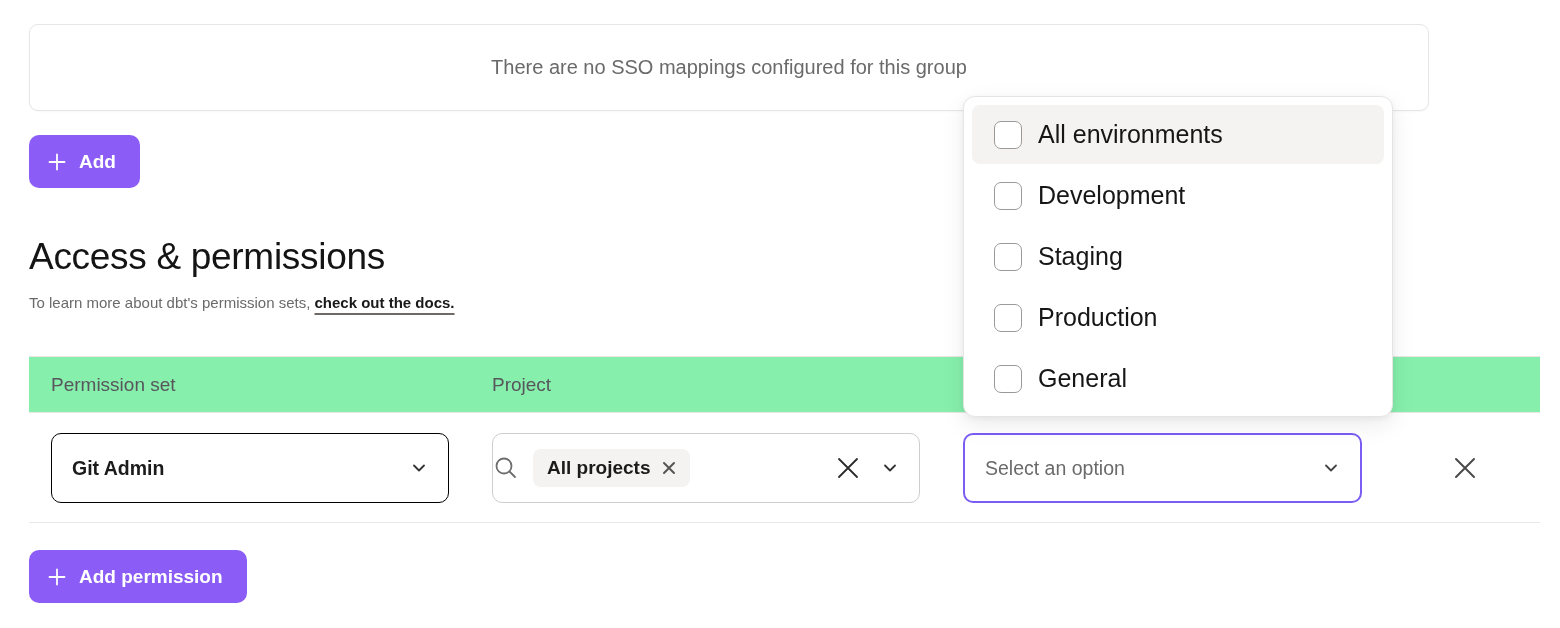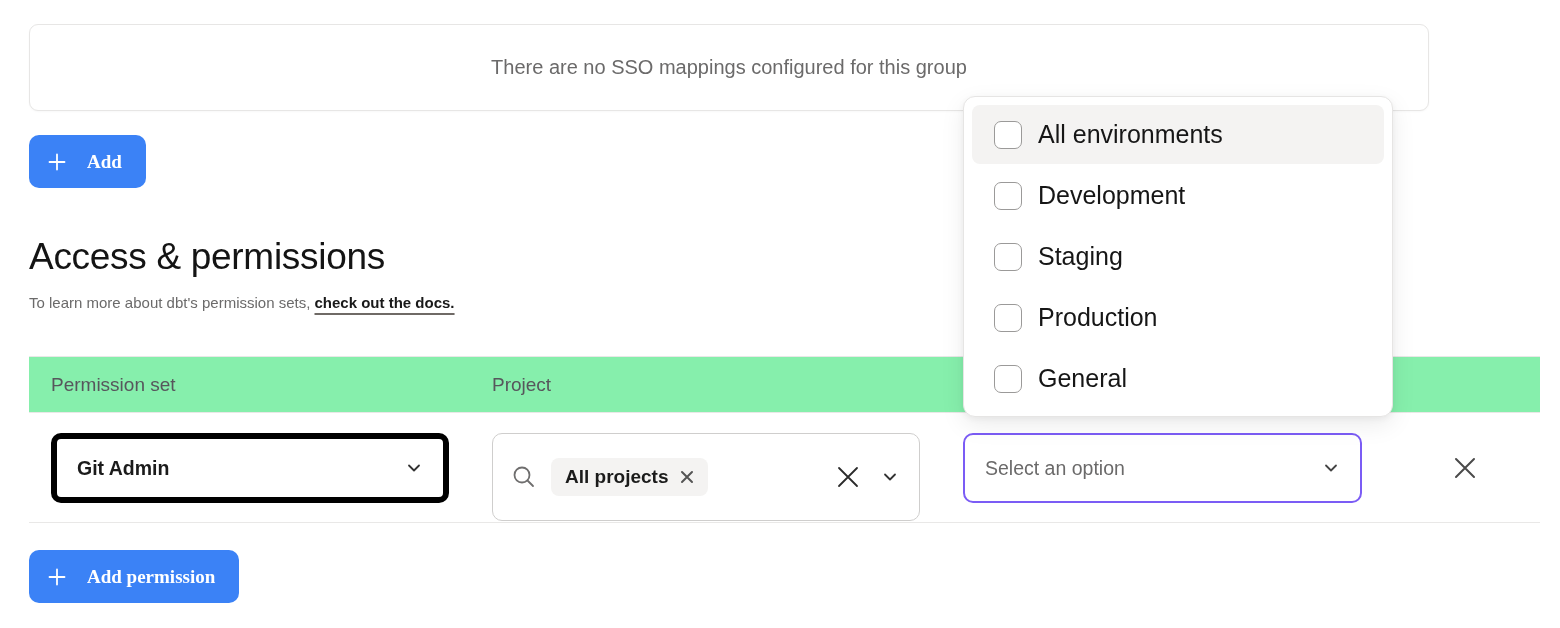--- a/index.html
+++ b/index.html
@@ -19,24 +19,24 @@
     position: absolute; left: 29px; top: 24px; width: 1400px; height: 87px;
     border: 1px solid #e7e6e5; border-radius: 9px; background: #ffffff;
     box-shadow: 0 1px 2px rgba(0,0,0,0.03);
     display: flex; align-items: center; justify-content: center;
   }
   .sso-box .msg { font-size: 20px; color: #6b6a6a; }
 
   
   .btn-dark {
     position: absolute; height: 53px;
-    background: #3b82f6; border: none; border-radius: 10px;
-    color: #ffffff; font-family: Liberation Serif, serif;
+    background: #8b5cf6; border: none; border-radius: 10px;
+    color: #ffffff; font-family: Liberation Sans, sans-serif;
     font-size: 19px; font-weight: 700;
-    display: flex; align-items: center; gap: 20px;
+    display: flex; align-items: center; gap: 12px;
     padding: 0 24px 0 18px; cursor: pointer;
   }
   .btn-add { left: 29px; top: 135px; }
   .btn-add-permission { left: 29px; top: 550px; }
   .plus-icon { display: inline-flex; width: 20px; height: 20px; }
 
   
   .section-title {
     position: absolute; left: 29px; top: 236px;
     font-size: 37px; font-weight: 400; color: #141414; letter-spacing: -0.3px;
@@ -66,32 +66,32 @@
 
   
   .tbl-row {
     position: absolute; left: 29px; top: 413px; width: 1511px; height: 110px;
     border-bottom: 1px solid #e9e8e7;
   }
 
   
   .select-box {
     position: absolute; background: #ffffff;
-    border: 6px solid #000000; border-radius: 10px;
+    border: 1px solid #000000; border-radius: 10px;
     display: flex; align-items: center; justify-content: space-between;
     padding: 0 20px; cursor: pointer;
   }
   .select-permission { left: 51px; top: 433px; width: 398px; height: 70px; }
   .select-permission .value { font-size: 19.5px; font-weight: 700; color: #1b1b1b; }
 
   
   .project-field {
-    position: absolute; left: 492px; top: 433px; width: 428px; height: 88px;
+    position: absolute; left: 492px; top: 433px; width: 428px; height: 70px;
     background: #ffffff; border: 1px solid #cfcecd; border-radius: 10px;
-    display: flex; align-items: center; padding-left: 18px; cursor: text;
+    display: flex; align-items: center; cursor: text;
   }
   .chip {
     margin-left: 14px; height: 38px; background: #f4f3f2; border-radius: 8px;
     display: flex; align-items: center; gap: 12px; padding: 0 14px;
   }
   .chip .chip-label { font-size: 19px; font-weight: 700; color: #1b1b1b; white-space: nowrap; }
   .chip .chip-x { display: inline-flex; width: 14px; height: 14px; cursor: pointer; }
   .project-field .spacer { flex: 1; }
   .clear-x { display: inline-flex; width: 26px; height: 26px; margin-right: 20px; cursor: pointer; }
   .field-chevron { display: inline-flex; width: 18px; height: 18px; margin-right: 20px; cursor: pointer; }

